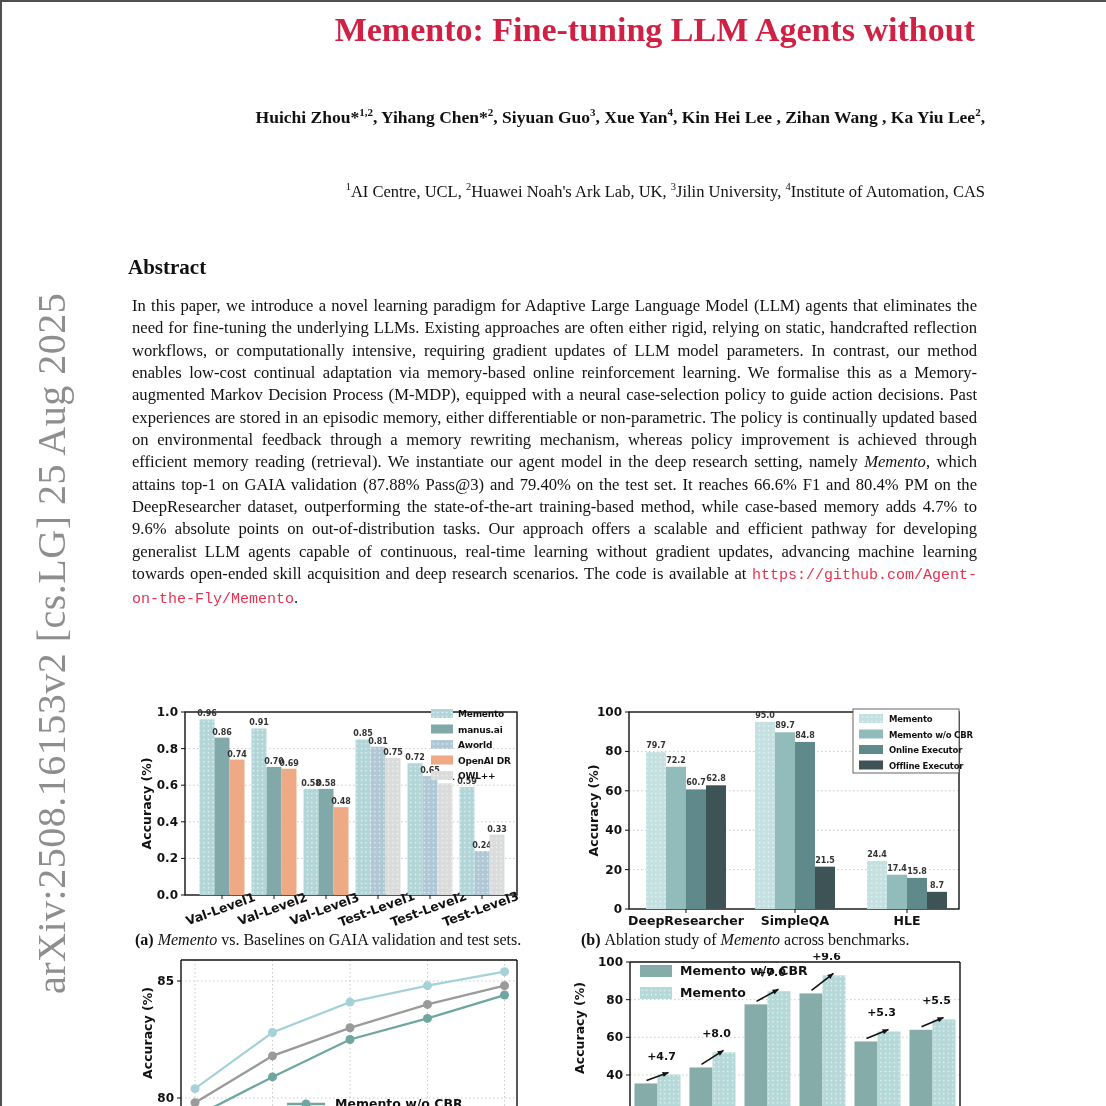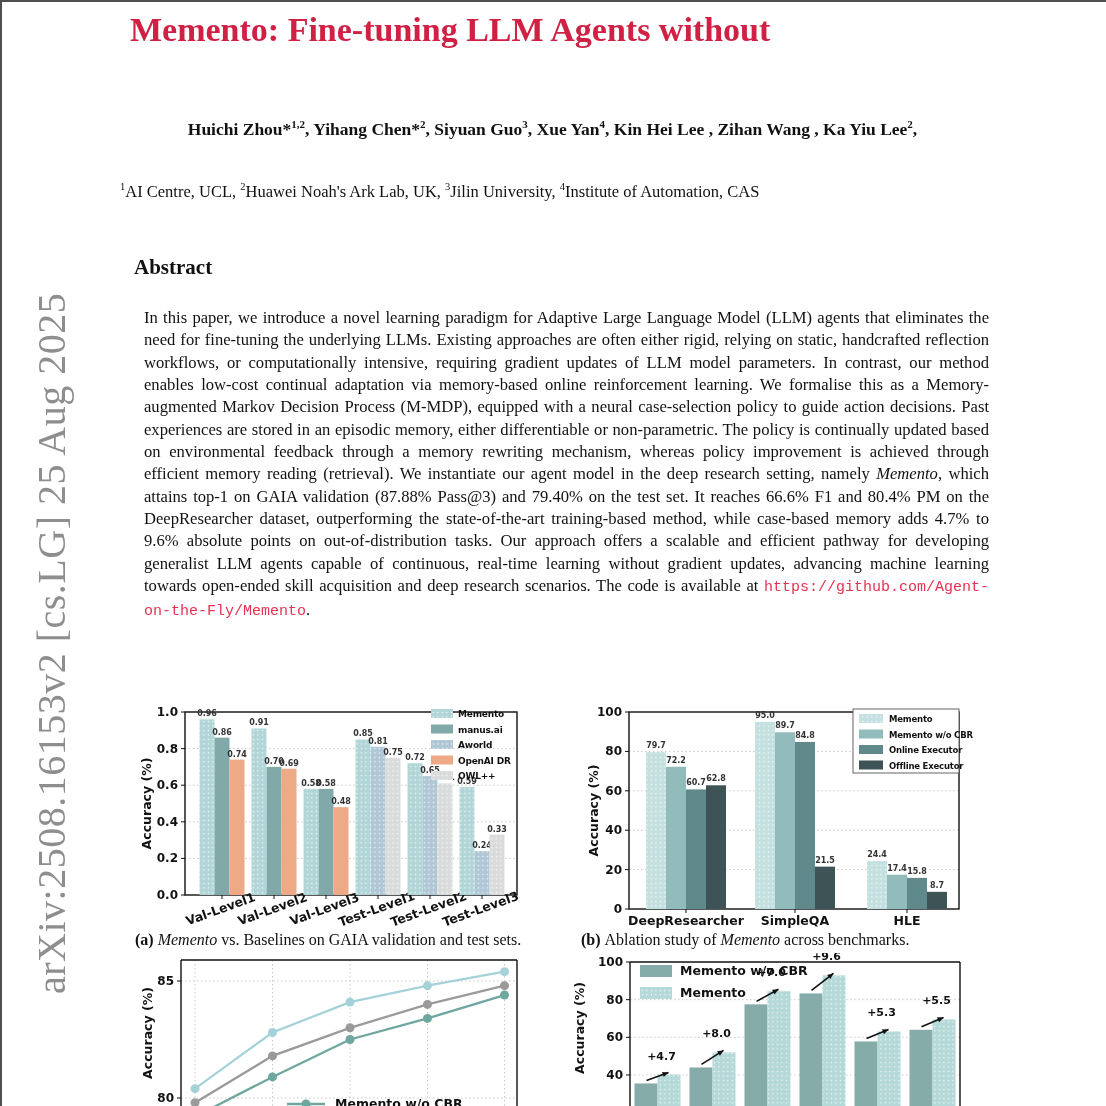--- a/index.html
+++ b/index.html
@@ -17,39 +17,39 @@
     box-sizing:border-box;
   }
   .watermark{
     position:absolute;left:26px;top:992px;width:690px;
     transform:rotate(-90deg);transform-origin:0 0;
     font-size:40px;color:var(--watermark-color);
     white-space:nowrap;letter-spacing:0.5px;text-align:center;
   }
   .title{
     position:absolute;left:128px;top:6px;width:845px;margin:0;
-    text-align:left;font-size:34px;line-height:43px;font-weight:bold;
+    text-align:right;font-size:34px;line-height:43px;font-weight:bold;
     color:var(--title-color);
   }
   .authors{
-    position:absolute;left:118px;top:108px;width:865px;
-    text-align:center;font-size:17.5px;line-height:28.5px;font-weight:bold;
+    position:absolute;left:118px;top:96px;width:865px;
+    text-align:right;font-size:17.5px;line-height:28.5px;font-weight:bold;
   }
   .authors sup{font-size:11px;font-weight:bold;}
   .affiliations{
     position:absolute;left:118px;top:179px;width:865px;
-    text-align:left;font-size:16.5px;
+    text-align:right;font-size:16.5px;
   }
   .affiliations sup{font-size:10.5px;}
   .abstract-heading{
-    position:absolute;left:132px;top:253px;margin:0;
+    position:absolute;left:126px;top:253px;margin:0;
     font-size:21px;font-weight:bold;
   }
   .abstract-body{
-    position:absolute;left:130px;top:293px;width:845px;margin:12px;
+    position:absolute;left:130px;top:293px;width:845px;margin:0;
     font-size:16.6px;line-height:22.35px;text-align:justify;
   }
   .code-link{
     font-family:"Liberation Mono",monospace;
     color:var(--link-color);font-size:15px;
   }
   .caption{
     position:absolute;top:929px;margin:0;font-size:16px;white-space:nowrap;
   }
   .caption-a{left:133px;}

